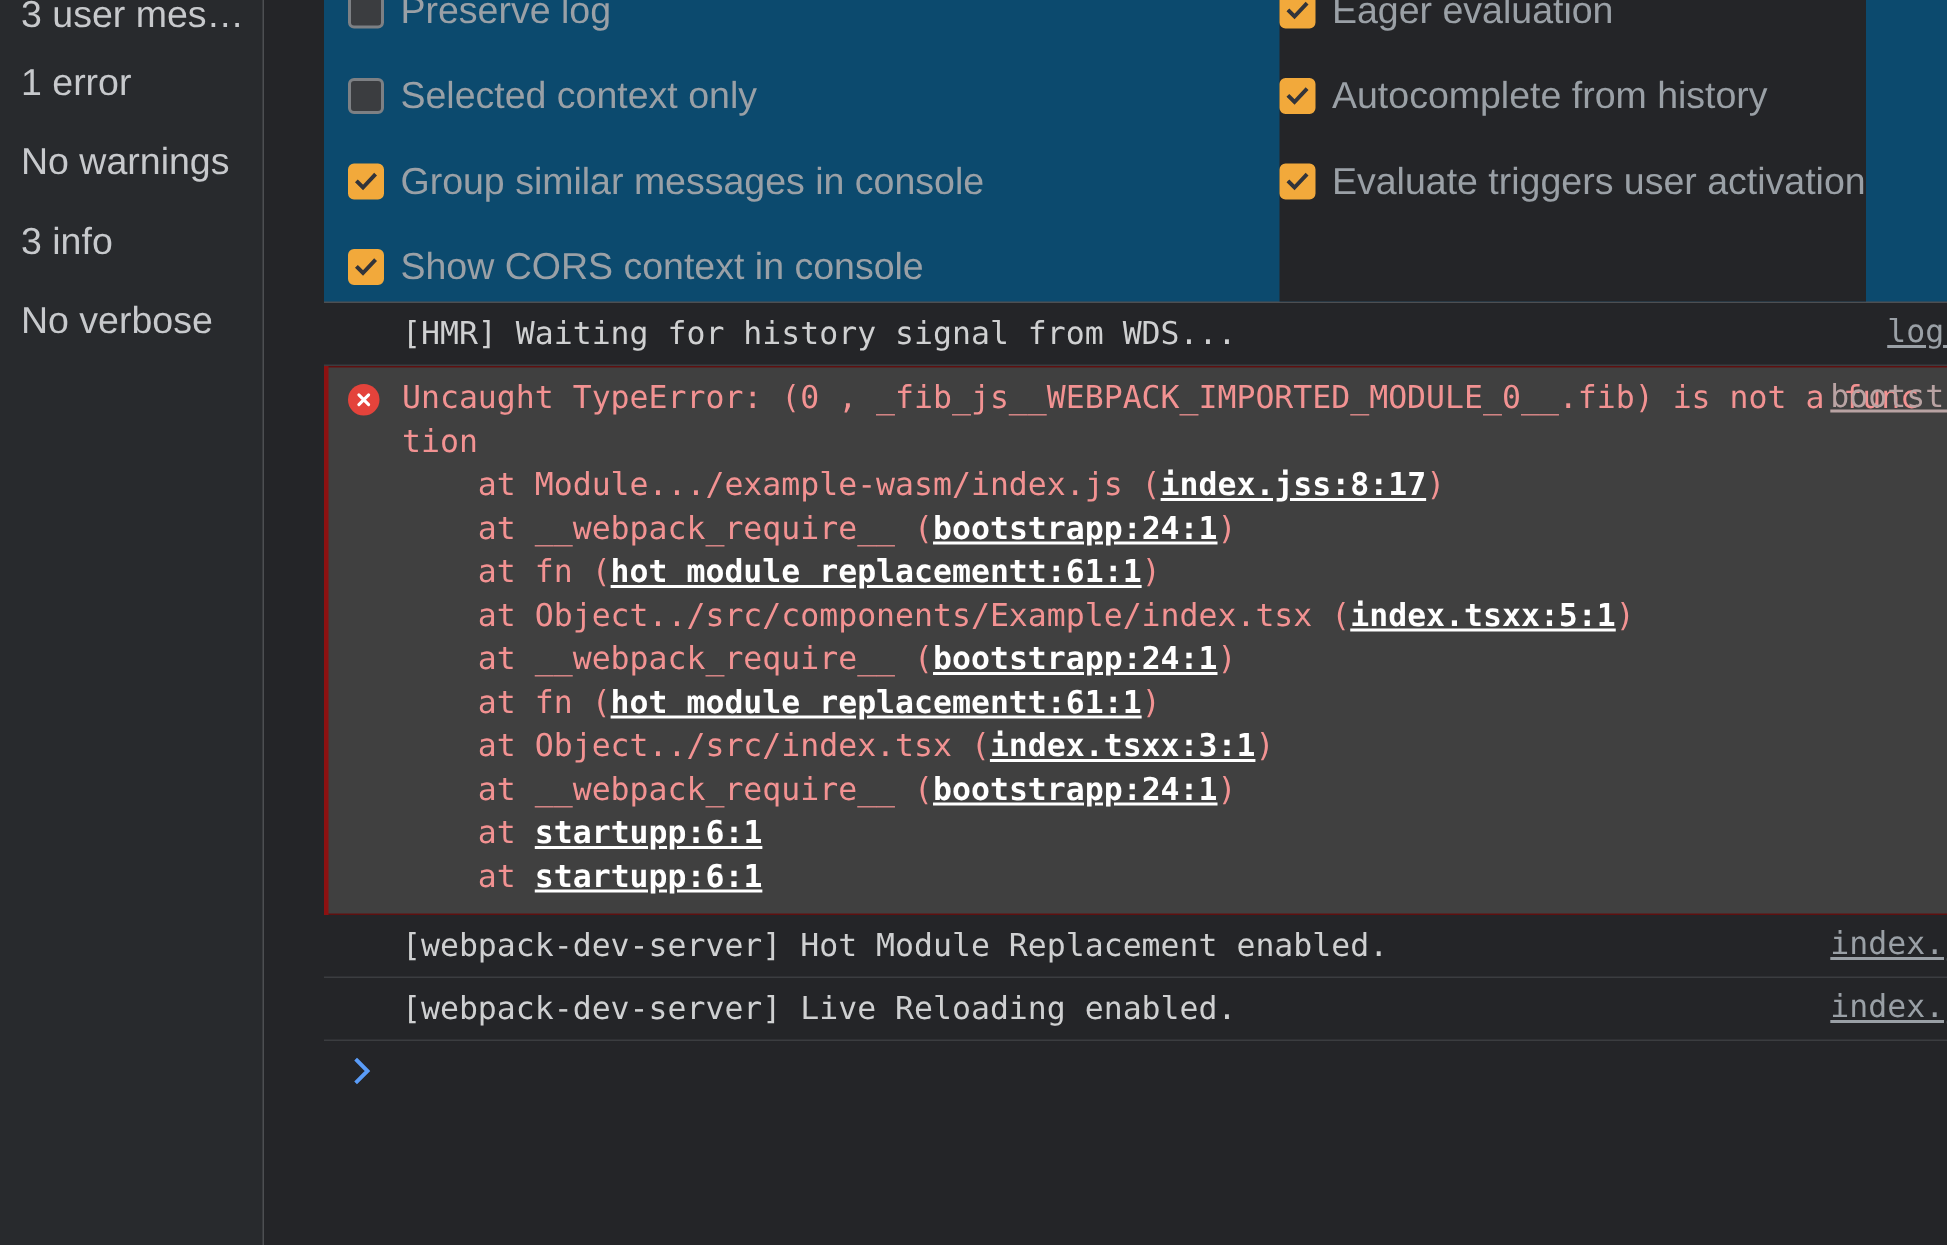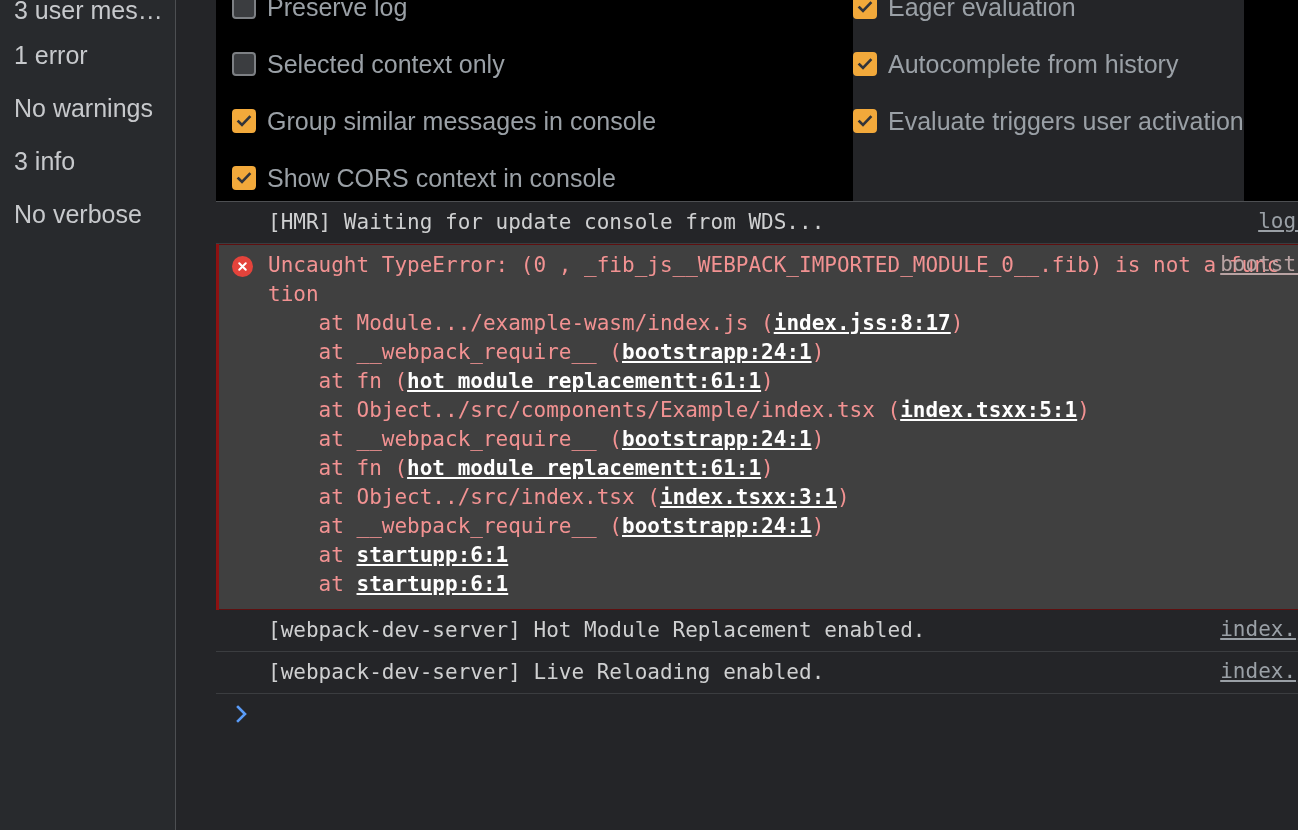--- a/index.html
+++ b/index.html
@@ -54,21 +54,21 @@
     flex-direction: column;
     background: #242528;
     min-width: 0;
   }
 
   
   .settings {
     position: relative;
     height: 202px;
     min-height: 202px;
-    background: #000000;
+    background: #0c4a6e;
     border-bottom: 1px solid #4d4f52;
     overflow: hidden;
   }
 
   .settings-col {
     position: absolute;
     top: -22px;
   }
   .settings-col.left  { left: 16px;  }
   .settings-col.right { left: 637px; }
@@ -310,21 +310,21 @@
           <span class="cb-label">Evaluate triggers user activation</span>
         </div>
       </div>
     </div>
 
     <div class="console">
 
       <div class="msg info">
         <div class="msg-icon"></div>
         <div class="msg-body">
-          <div class="msg-text">[HMR] Waiting for update console from WDS...</div>
+          <div class="msg-text">[HMR] Waiting for history signal from WDS...</div>
           <div class="msg-source">log.js</div>
         </div>
       </div>
 
       <div class="msg error">
         <div class="msg-icon">
           <span class="err-circle">
             <svg width="13" height="13" viewBox="0 0 12 12" aria-hidden="true">
               <path d="M3 3 L9 9 M9 3 L3 9" stroke="#ffffff" stroke-width="1.9" stroke-linecap="round"></path>
             </svg>

